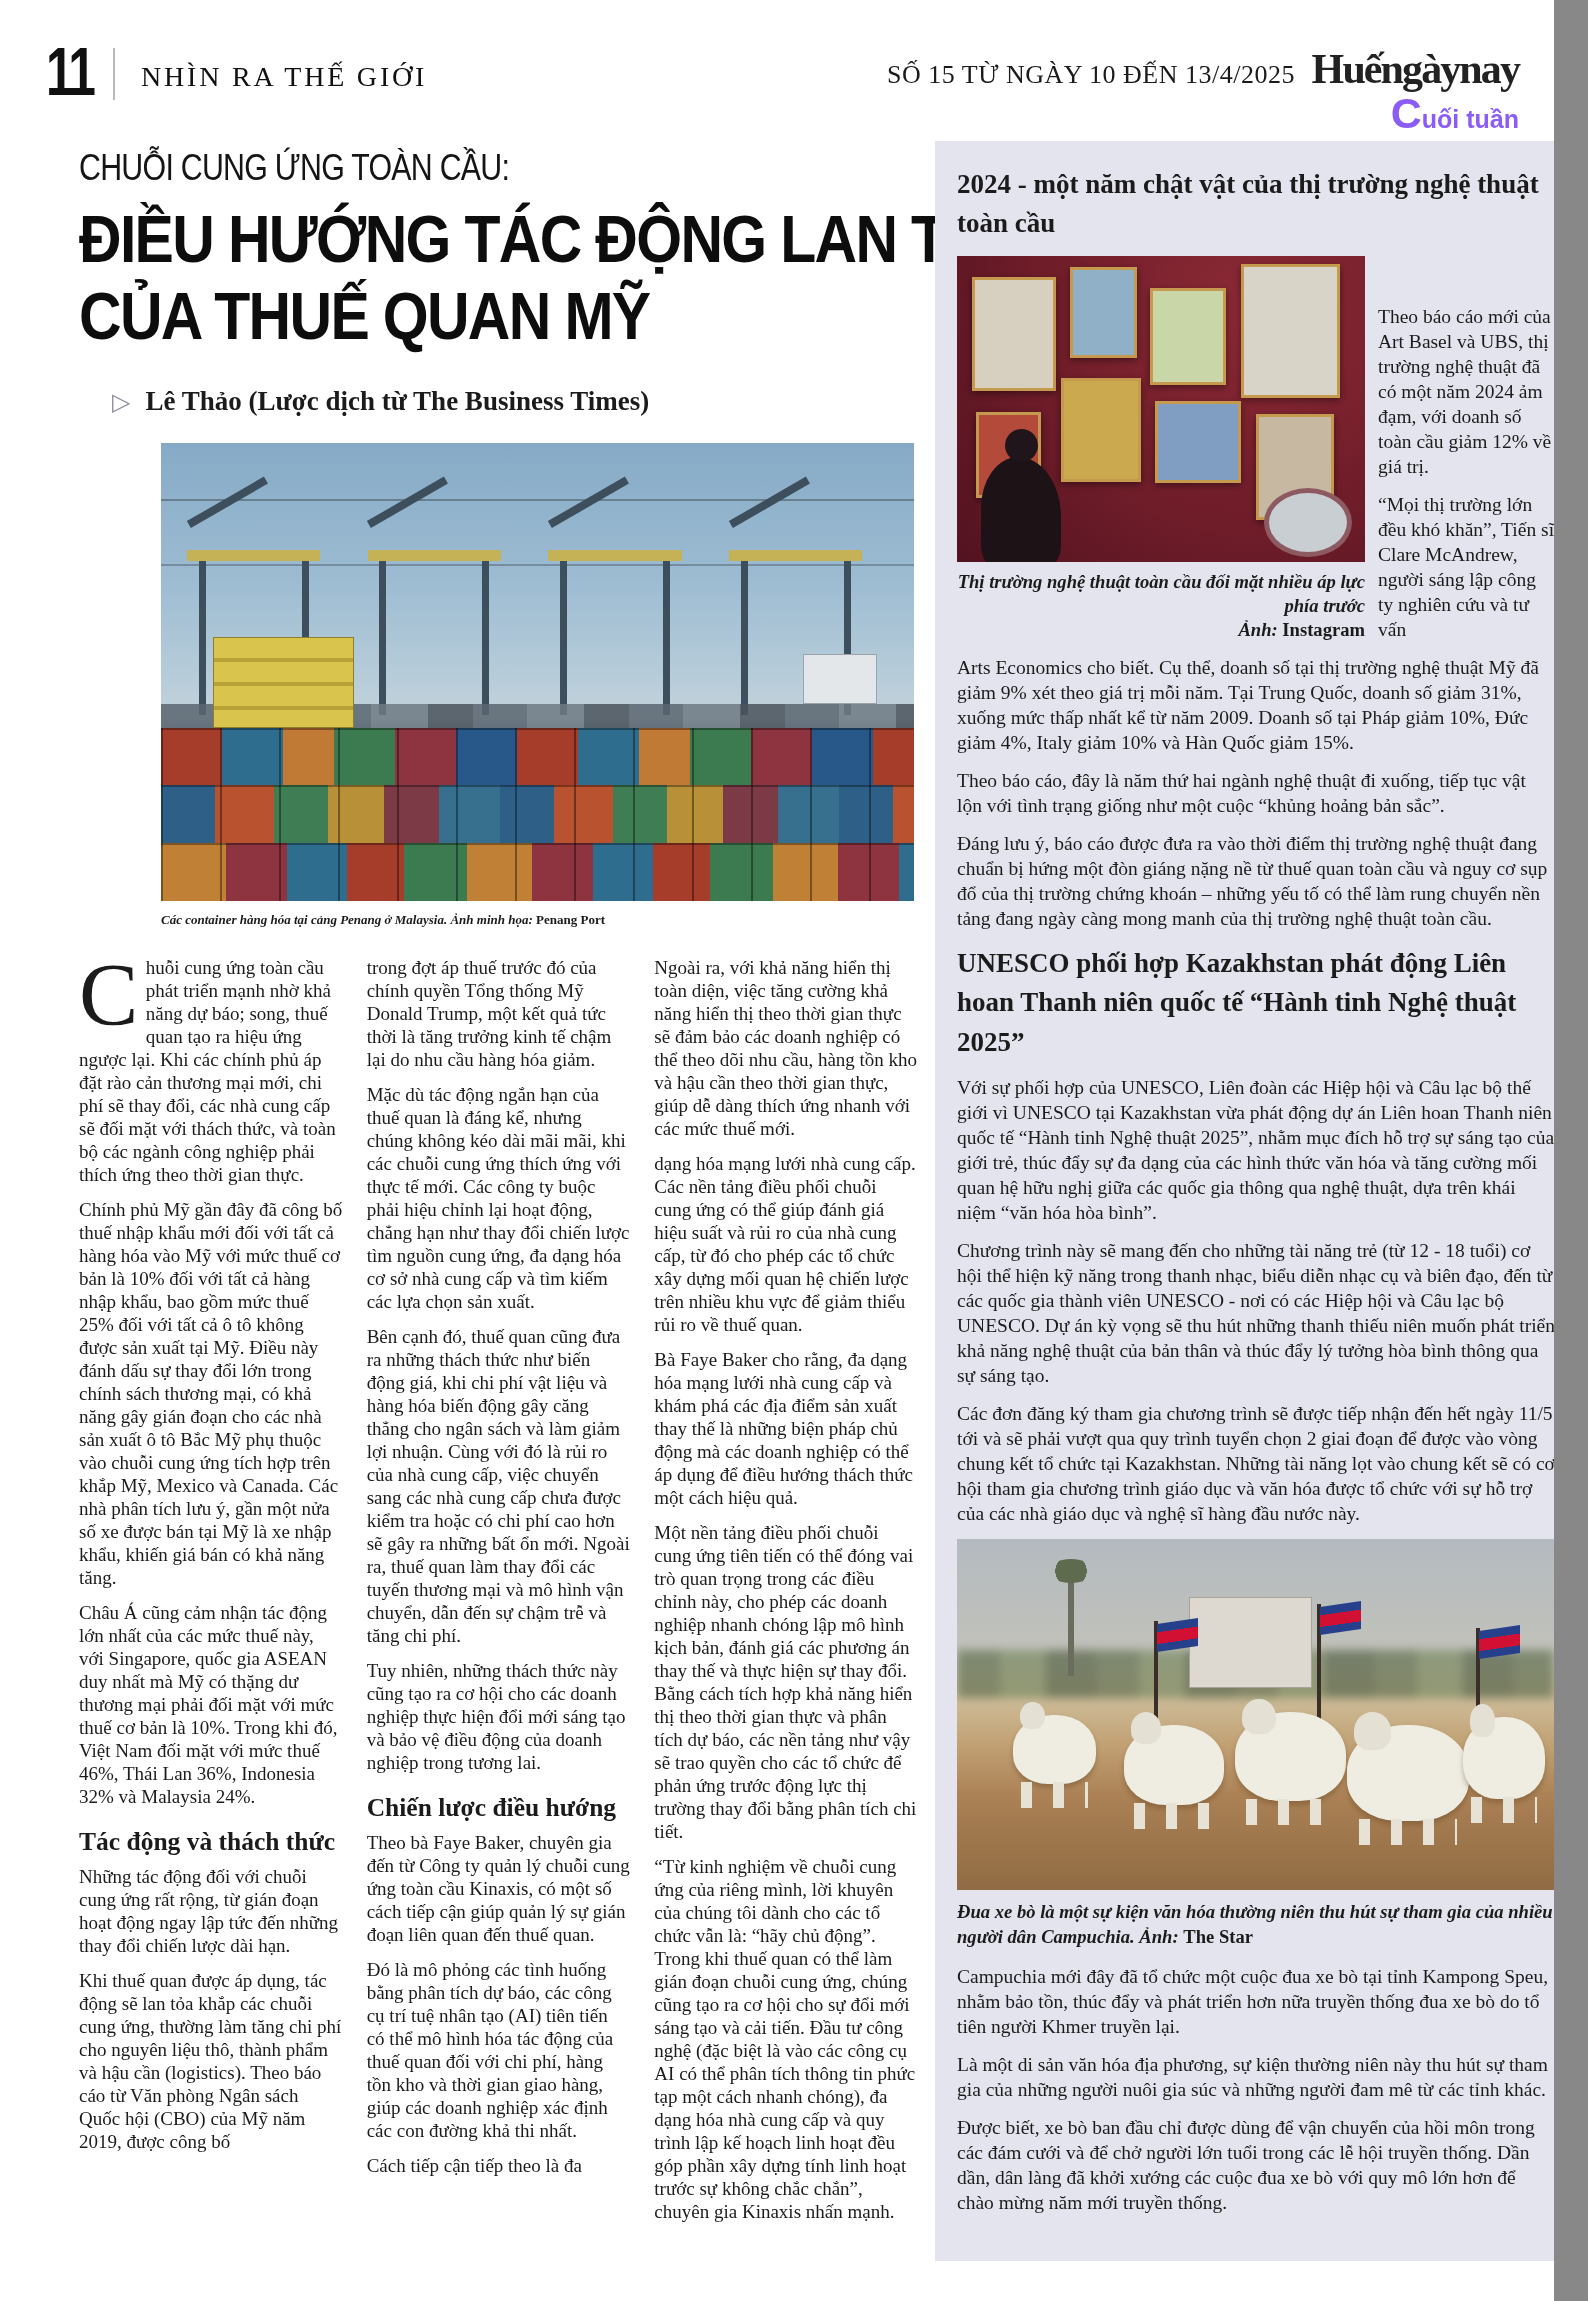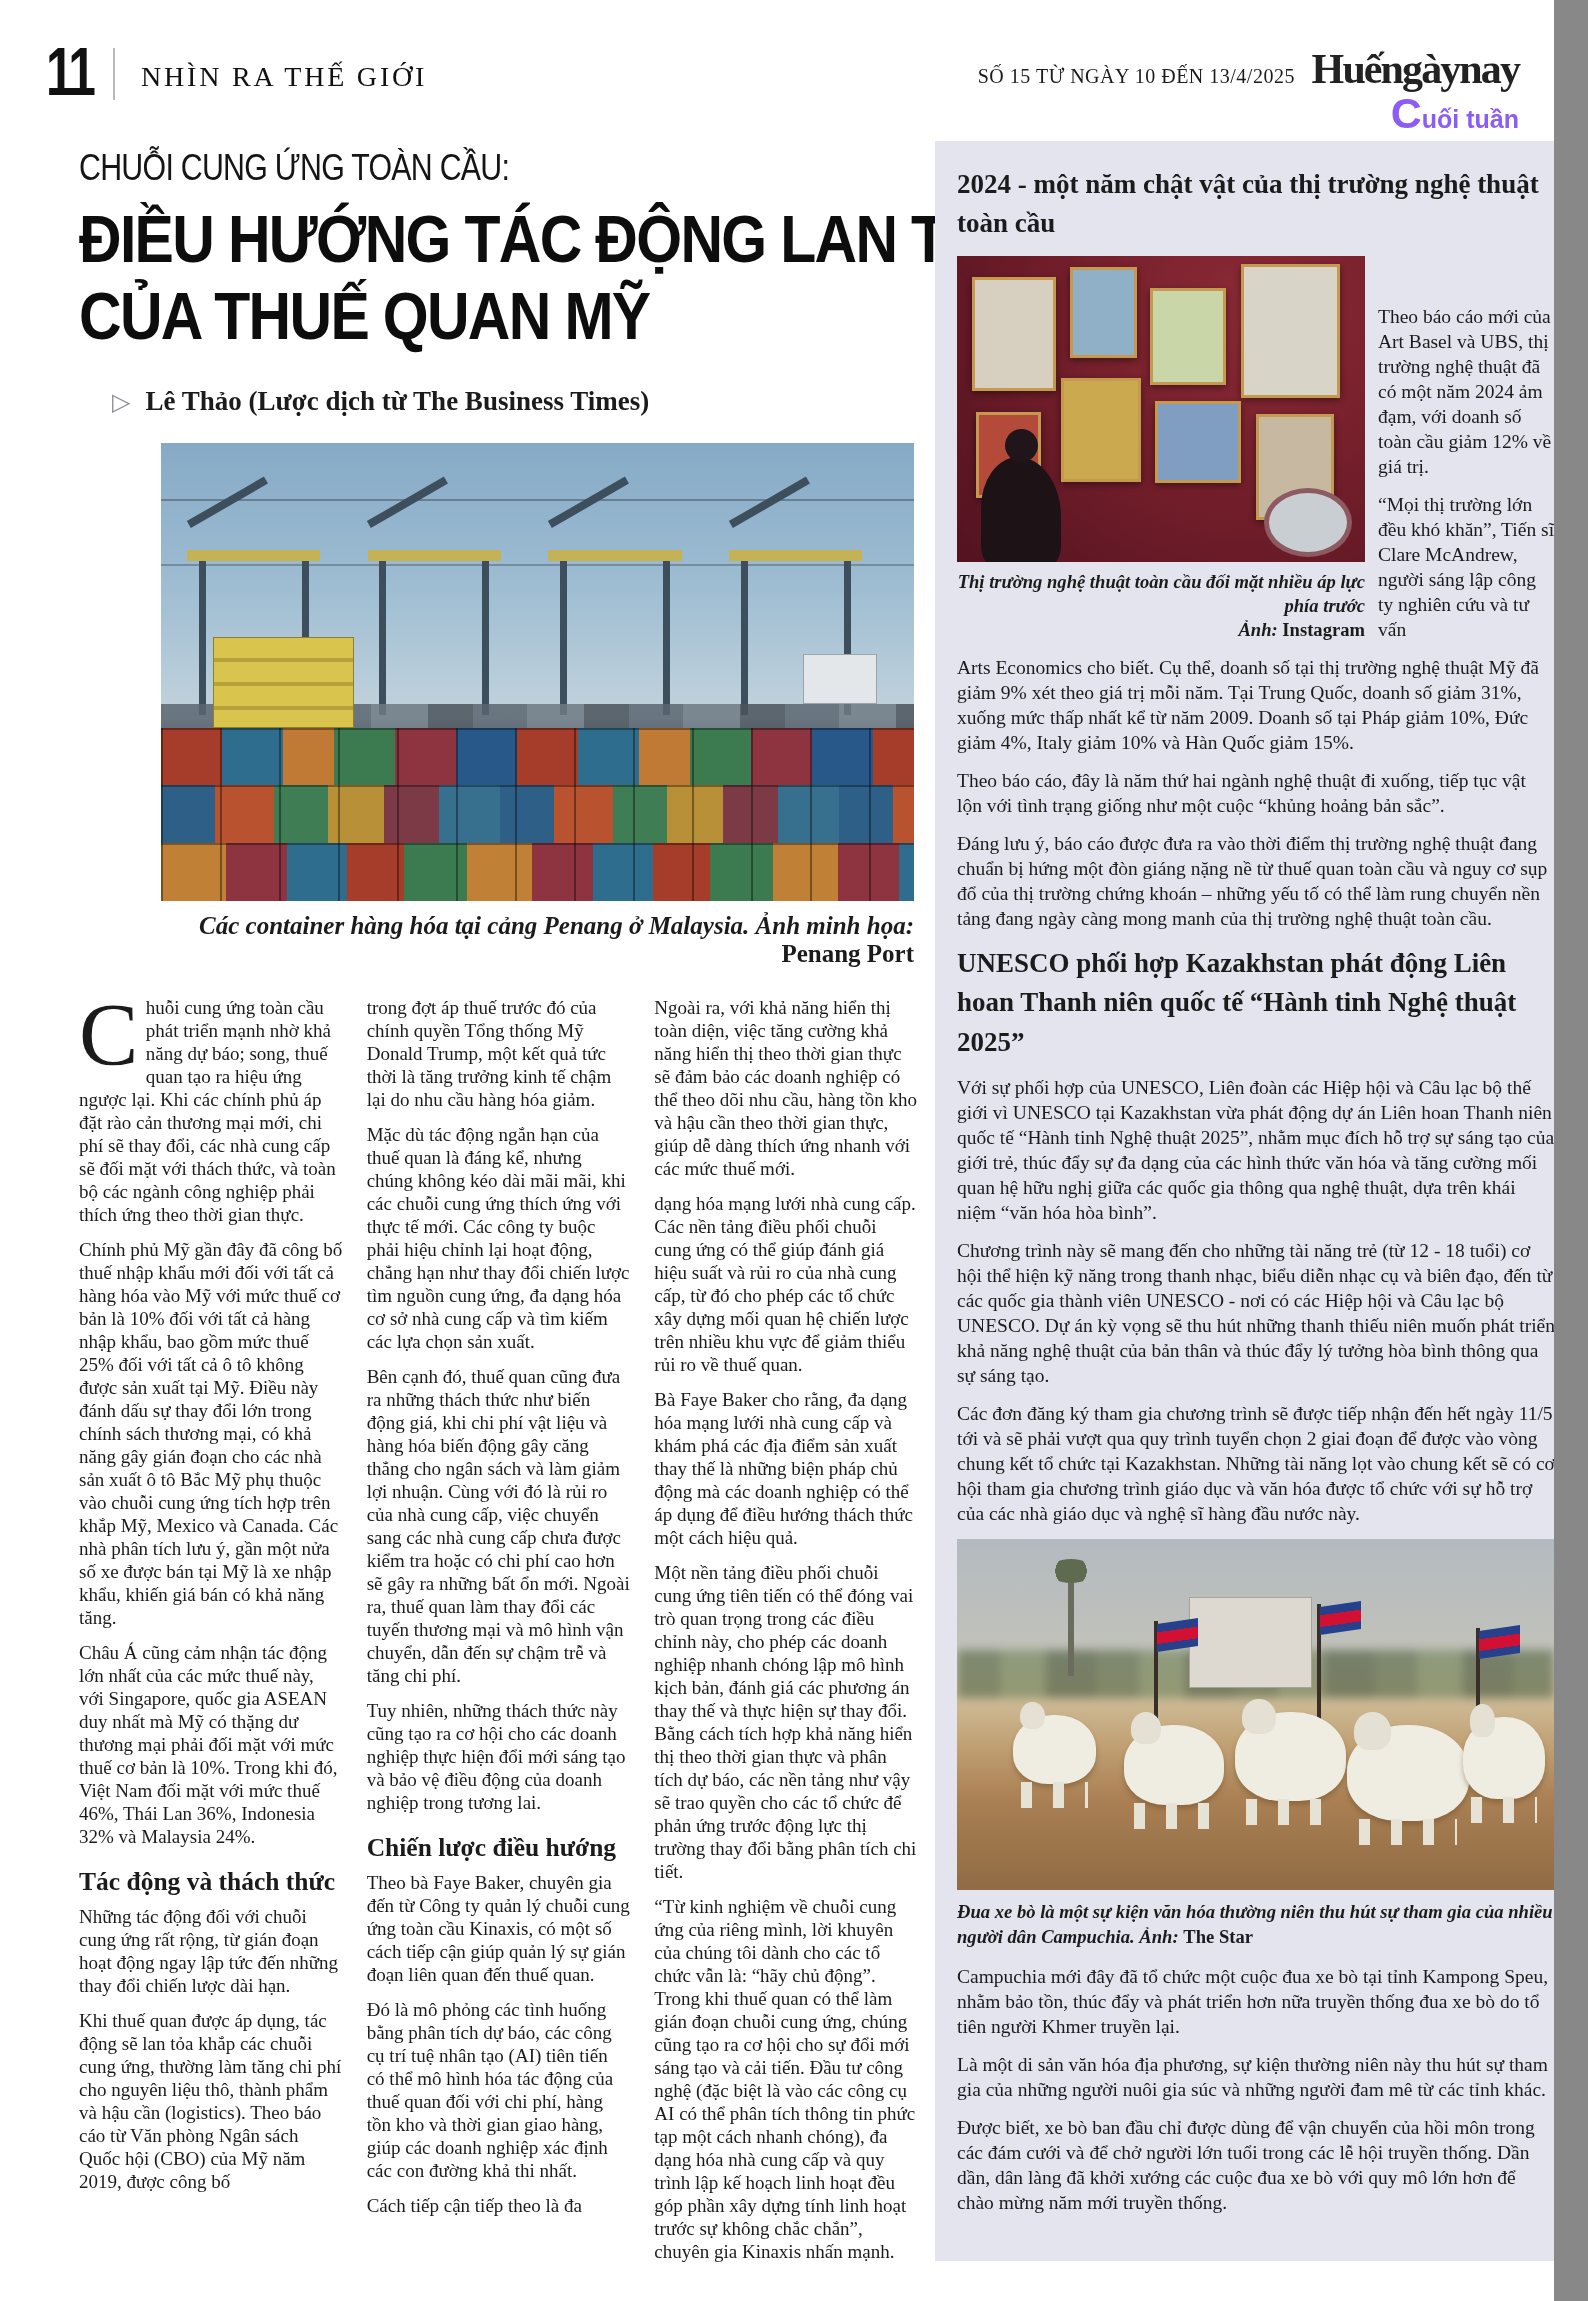--- a/index.html
+++ b/index.html
@@ -4,21 +4,21 @@
 <style>
   html,body{margin:0;padding:0;background:#888;}
   .page{position:relative;width:1554px;height:2301px;background:#fff;overflow:hidden;
         font-family:"Liberation Serif","DejaVu Serif",serif;color:#1b1b1b;}
   
   .pagenum{position:absolute;left:46px;top:32px;font-family:"Liberation Sans","DejaVu Sans",sans-serif;
            font-weight:700;font-size:69px;letter-spacing:-3.7px;transform:scaleX(.72);transform-origin:0 0;color:#111;}
   .pagenum-rule{position:absolute;left:113px;top:48px;width:1.9px;height:52px;background:#b9b9b9;}
   .section-title{position:absolute;left:141px;top:61px;font-size:28px;letter-spacing:2.8px;color:#111;}
   .header-right{position:absolute;right:35px;top:48px;display:flex;align-items:baseline;gap:16.7px;}
-  .issue{font-size:20px;letter-spacing:0.5px;white-space:nowrap;}
+  .issue{font-size:26px;letter-spacing:0.5px;white-space:nowrap;}
   .masthead-block{text-align:right;}
   .masthead{font-weight:700;font-size:42px;letter-spacing:-1.9px;color:#222;line-height:1;}
   .edition{display:inline-block;margin-top:1.9px;font-family:"Liberation Sans","DejaVu Sans",sans-serif;
            font-weight:700;font-size:25px;color:#8b5cf6;line-height:1;}
   .edition::first-letter{font-size:43px;}
   
   .main{position:absolute;left:79px;top:147px;width:839px;}
   .kicker{font-family:"Liberation Sans","DejaVu Sans",sans-serif;font-size:37px;font-weight:400;
           letter-spacing:-0.9px;transform:scaleX(.82);transform-origin:0 0;white-space:nowrap;color:#151515;}
   .headline{margin-top:11px;font-family:"Liberation Sans","DejaVu Sans",sans-serif;font-weight:700;
@@ -42,21 +42,21 @@
      background:repeating-linear-gradient(90deg,#5a6570 0 54px,#6e7a84 54px 111px,#49535c 111px 156px);opacity:.85;}
   .pp-row{position:absolute;left:0;right:0;height:58px;
      box-shadow:inset 0 1.9px 0 rgba(0,0,0,.35);}
   .pp-r1{bottom:115px;background:repeating-linear-gradient(90deg,#a63c2a 0 61px,#2e6d8d 61px 122px,#c07a35 122px 173px,#3c7a50 173px 234px,#8d3440 234px 295px,#28588a 295px 356px);}
   .pp-r2{bottom:58px;background:repeating-linear-gradient(90deg,#2e5f86 0 54px,#b8522f 54px 113px,#3f7d54 113px 167px,#b89038 167px 223px,#7b3a45 223px 278px,#37708f 278px 339px);}
   .pp-r3{bottom:0;background:repeating-linear-gradient(90deg,#c08136 0 65px,#8d3440 65px 126px,#2e6d8d 126px 186px,#a63c2a 186px 243px,#3c7a50 243px 306px);}
   .pp-gaps{position:absolute;left:0;right:0;bottom:0;height:173px;
      background:repeating-linear-gradient(90deg,rgba(0,0,0,.38) 0 1.9px,transparent 1.9px 59px);}
   .pp-yellow{position:absolute;left:52px;bottom:173px;width:139px;height:89px;
      background:repeating-linear-gradient(180deg,#d9c44e 0 20.4px,#b7a238 20.4px 24px);border:1.9px solid #8f7f2c;}
-  .caption{margin-top:11px;text-align:right;font-size:25px;}
+  .caption{margin-top:11px;text-align:left;font-size:13px;}
   .cap-it{font-style:italic;font-weight:700;}
   .cap-credit{font-weight:700;}
   .cols{margin-top:28px;display:flex;gap:24px;}
   .col{flex:1;min-width:0;}
   .col p{margin:0 0 12px 0;font-size:19px;line-height:23px;text-align:left;}
   .dropcap{float:left;font-size:89px;line-height:69px;padding:3.7px 7.4px 0 0;font-weight:400;}
   .subhead{font-size:25.5px;font-weight:700;margin:18.6px 0 9.3px 0;line-height:1.15;}
   
   .sidebar{position:absolute;left:935px;top:141px;width:642px;height:2120px;background:#e4e4ef;
            box-sizing:border-box;padding:24px 22px 18.6px 22px;}

